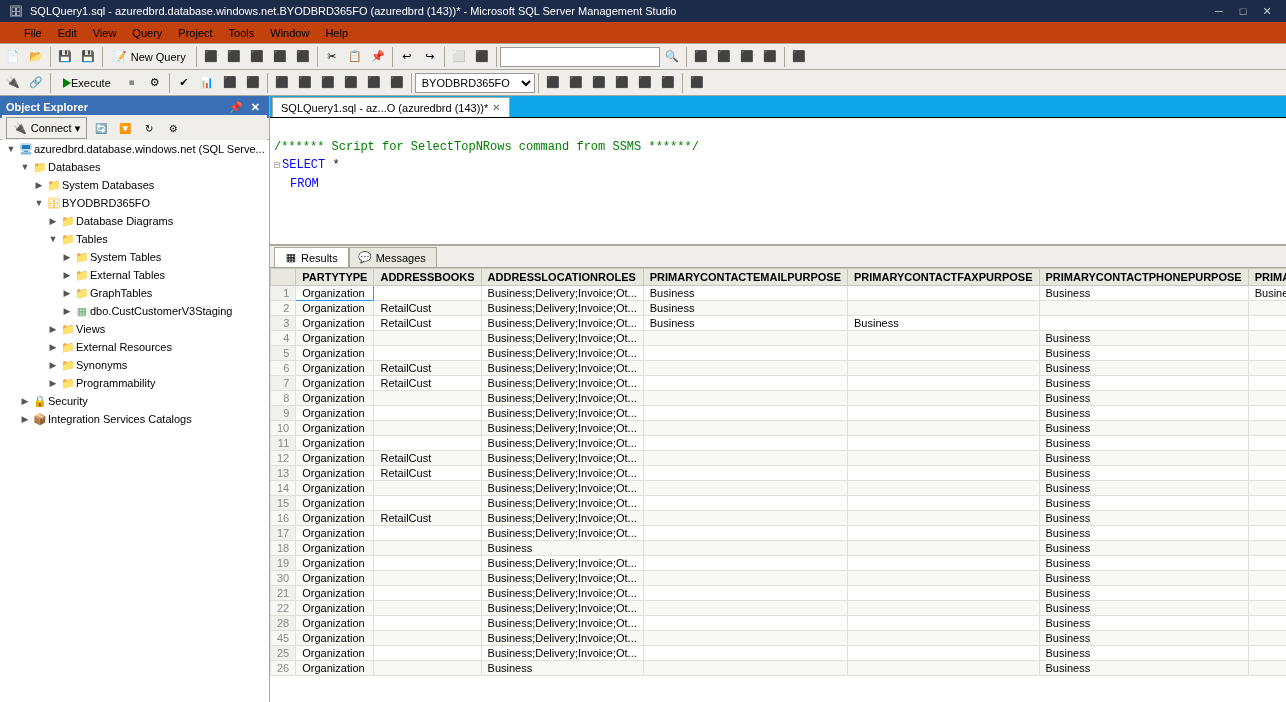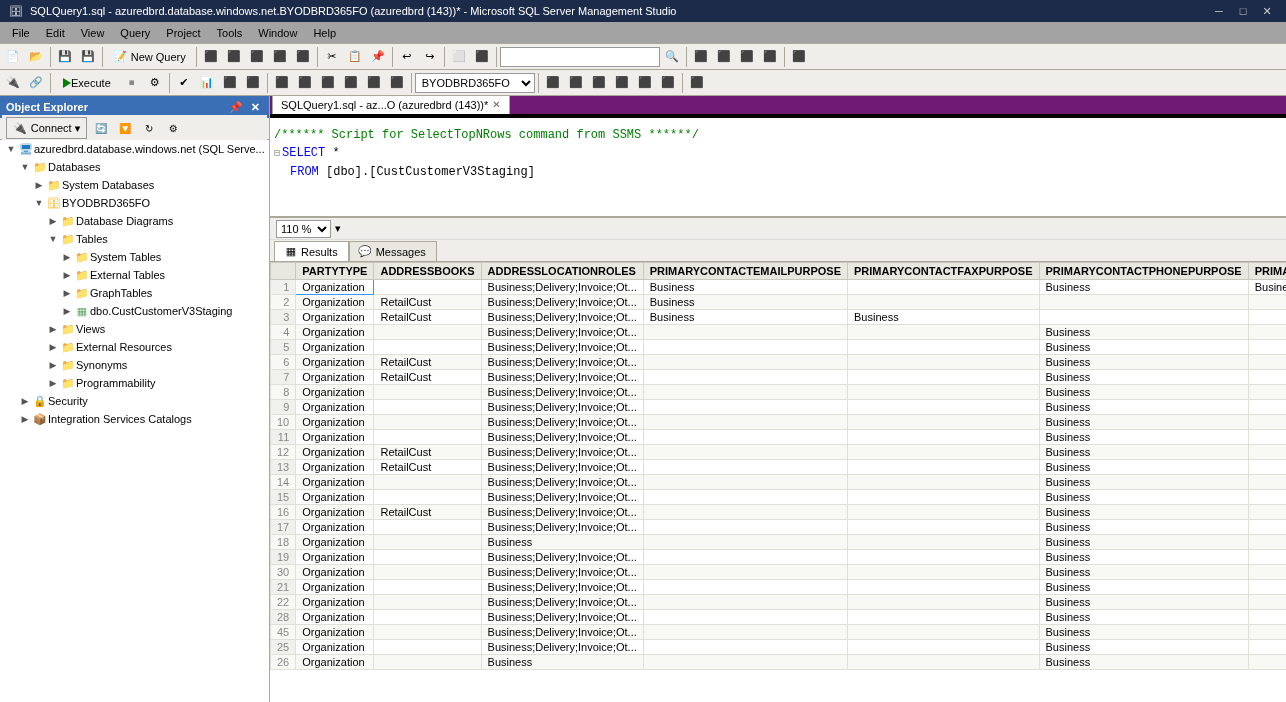--- a/index.html
+++ b/index.html
@@ -15,25 +15,25 @@
       padding: 0 8px;
       font-size: 11px;
     }
     .title-bar-icon { width: 16px; height: 16px; margin-right: 6px; display: flex; align-items: center; justify-content: center; }
     .title-bar-title { flex: 1; }
     .title-bar-controls { display: flex; gap: 2px; }
     .title-bar-btn { width: 26px; height: 22px; display: flex; align-items: center; justify-content: center; cursor: pointer; font-size: 12px; color: #ccc; }
 
     
     .menu-bar {
-      background: #a3a3a3;
+      background: #c2410c;
       height: 22px;
       display: flex;
       align-items: center;
-      padding: 0 4px;
+      padding: 0 16px;
       border-bottom: 1px solid #aca899;
       font-size: 11px;
     }
     .menu-item { padding: 2px 8px; cursor: pointer; height: 100%; display: flex; align-items: center; }
 
     
     .toolbar {
       background: #f0eeeb;
       height: 26px;
       display: flex;
@@ -138,50 +138,50 @@
     
     .right-panel {
       flex: 1;
       display: flex;
       flex-direction: column;
       overflow: hidden;
     }
 
     
     .query-tabs {
-      background: #701a75;
+      background: #0ea5e9;
       height: 22px;
       display: flex;
       align-items: flex-end;
       padding: 0 0 0 2px;
-      border-bottom: 4px solid #000000;
+      border-bottom: 1px solid #000000;
     }
     .query-tab {
       background: #e8e8e0;
       border: 1px solid #aca899;
       border-bottom: none;
       height: 20px;
       padding: 0 8px;
       display: flex;
       align-items: center;
       cursor: pointer;
       font-size: 11px;
       gap: 4px;
     }
     .query-tab.active { background: #fff; }
     .tab-close { font-size: 10px; color: #666; cursor: pointer; }
 
     
     .query-editor {
       background: #fff;
-      padding: 8px 4px;
+      padding: 20px 4px;
       font-family: 'Courier New', monospace;
       font-size: 12px;
       line-height: 18px;
-      height: 100px;
+      height: 128px;
       overflow: auto;
       border-bottom: 2px solid #aca899;
     }
     .sql-comment { color: #008000; }
     .sql-keyword { color: #0000ff; }
     .sql-text { color: #000; }
     .query-line { display: flex; align-items: baseline; }
     .collapse-btn { color: #999; font-size: 10px; margin-right: 2px; cursor: pointer; }
 
     
@@ -511,32 +511,23 @@
       <div class="query-line">
         <span class="sql-comment">/****** Script for SelectTopNRows command from SSMS  ******/</span>
       </div>
       <div class="query-line">
         <span class="collapse-btn">⊟</span>
         <span class="sql-keyword">SELECT</span>
         <span class="sql-text">&nbsp;*</span>
       </div>
       <div class="query-line">
         <span style="margin-left:16px;" class="sql-keyword">FROM</span>
-        <span class="sql-text">&nbsp;[dbo].[CustCustomerV3Staging]</span>
       </div>
     </div>
 
-    <div class="zoom-bar">
-      <select class="zoom-dropdown">
-        <option>110 %</option>
-        <option>100 %</option>
-        <option>75 %</option>
-      </select>
-      <span>▾</span>
-    </div>
 
     <div class="results-tabs">
       <div class="results-tab active">
         <span class="results-icon">▦</span>
         <span>Results</span>
       </div>
       <div class="results-tab">
         <span class="results-icon">💬</span>
         <span>Messages</span>
       </div>

